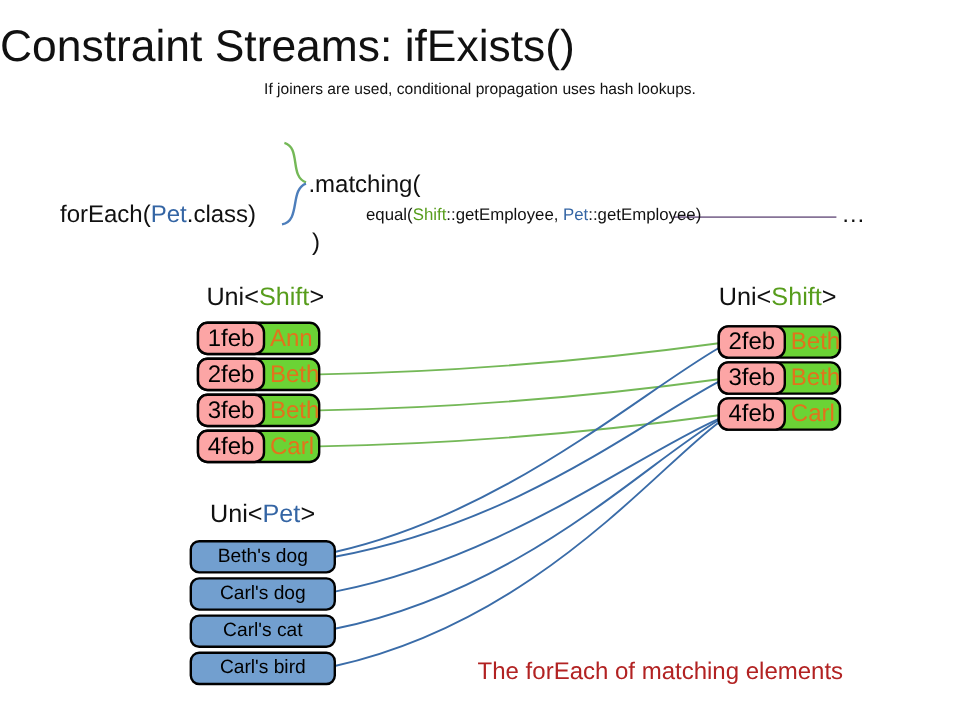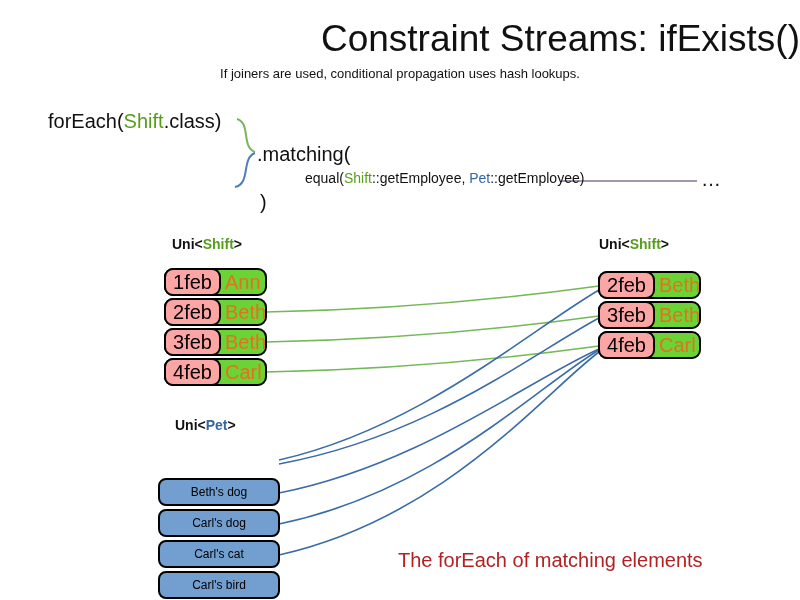--- a/index.html
+++ b/index.html
@@ -1,40 +1,40 @@
 <!DOCTYPE html>
 <html><head>
 <meta charset="utf-8">
 <style>
   html,body{margin:0;padding:0;background:#fff;}
   #slide{position:relative;width:800px;height:600px;background:#ffffff;overflow:hidden;
          font-family:"Liberation Sans",sans-serif;color:#111;}
   .abs{position:absolute;}
   
-  .title{top:18px;left:0;width:800px;text-align:right;font-size:37px;color:#111;}
+  .title{top:18px;left:0;width:800px;text-align:left;font-size:37px;color:#111;}
   .subtitle{top:66px;left:0;width:800px;text-align:center;font-size:13px;color:#111;}
   
   .code{font-size:20px;white-space:pre;color:#111;}
   .code-small{font-size:14px;white-space:pre;color:#111;margin-left:28px;}
   .kw-green{color:#579d1c;}
   .kw-blue{color:#3465a4;}
   
-  .uni-title{font-size:14px;color:#111;white-space:pre;font-weight:bold;}
+  .uni-title{font-size:21px;color:#111;white-space:pre;}
   
   .srow{position:absolute;width:103px;height:28px;background:#6bd335;border:2px solid #000;
         border-radius:9px;box-sizing:border-box;}
   .srow .date{position:absolute;left:-2px;top:-2px;width:57px;height:28px;border:2px solid #000;
         border-radius:9px;background:#fca5a5;box-sizing:border-box;display:flex;align-items:center;
         justify-content:center;font-size:20px;color:#000;}
   .srow .name{position:absolute;left:59px;top:0;height:24px;display:flex;align-items:center;
         color:#e2731c;font-size:20px;}
   
   .prow{position:absolute;width:122px;height:28px;background:#729fcf;border:2px solid #000;
         border-radius:8px;box-sizing:border-box;display:flex;align-items:center;justify-content:center;
-        font-size:12px;color:#000;white-space:pre;margin-top:28px;}
+        font-size:16px;color:#000;white-space:pre;}
   
   .note{font-size:20px;line-height:30px;color:#b22222;white-space:pre;}
   svg{position:absolute;left:0;top:0;}
 </style>
 </head>
 <body>
 
 <div id="slide">
 
   <svg width="800" height="600" viewBox="0 0 800 600">
@@ -51,22 +51,22 @@
     <path d="M 279 460 C 420 428 530 330 599 290" fill="none" stroke="#3a6ca8" stroke-width="1.6"></path>
     <path d="M 279 464 C 430 436 530 355 599 318" fill="none" stroke="#3a6ca8" stroke-width="1.6"></path>
     <path d="M 279 493 C 420 465 525 382 599 349" fill="none" stroke="#3a6ca8" stroke-width="1.6"></path>
     <path d="M 279 524 C 435 492 535 388 599 350" fill="none" stroke="#3a6ca8" stroke-width="1.6"></path>
     <path d="M 279 555 C 445 518 545 392 599 352" fill="none" stroke="#3a6ca8" stroke-width="1.6"></path>
   </svg>
 
   <div class="abs title">Constraint Streams: ifExists()</div>
   <div class="abs subtitle">If joiners are used, conditional propagation uses hash lookups.</div>
 
-  <div class="abs code" style="left:48px;top:110px"><span>forEach(</span><span class="kw-green">Shift</span><span>.class)</span></div>
 
+  <div class="abs code" style="left:50px;top:168px"><span>forEach(</span><span class="kw-blue">Pet</span><span>.class)</span></div>
 
   <div class="abs code" style="left:257px;top:143px">.matching(</div>
 
   <div class="abs code-small" style="left:277px;top:170px"><span>equal(</span><span class="kw-green">Shift</span><span>::getEmployee, </span><span class="kw-blue">Pet</span><span>::getEmployee)</span></div>
 
   <div class="abs code" style="left:260px;top:191px">)</div>
 
   <div class="abs code" style="left:701px;top:168px">…</div>
 
   <div class="abs uni-title" style="left:172px;top:236px"><span>Uni&lt;</span><span class="kw-green">Shift</span><span>&gt;</span></div>

